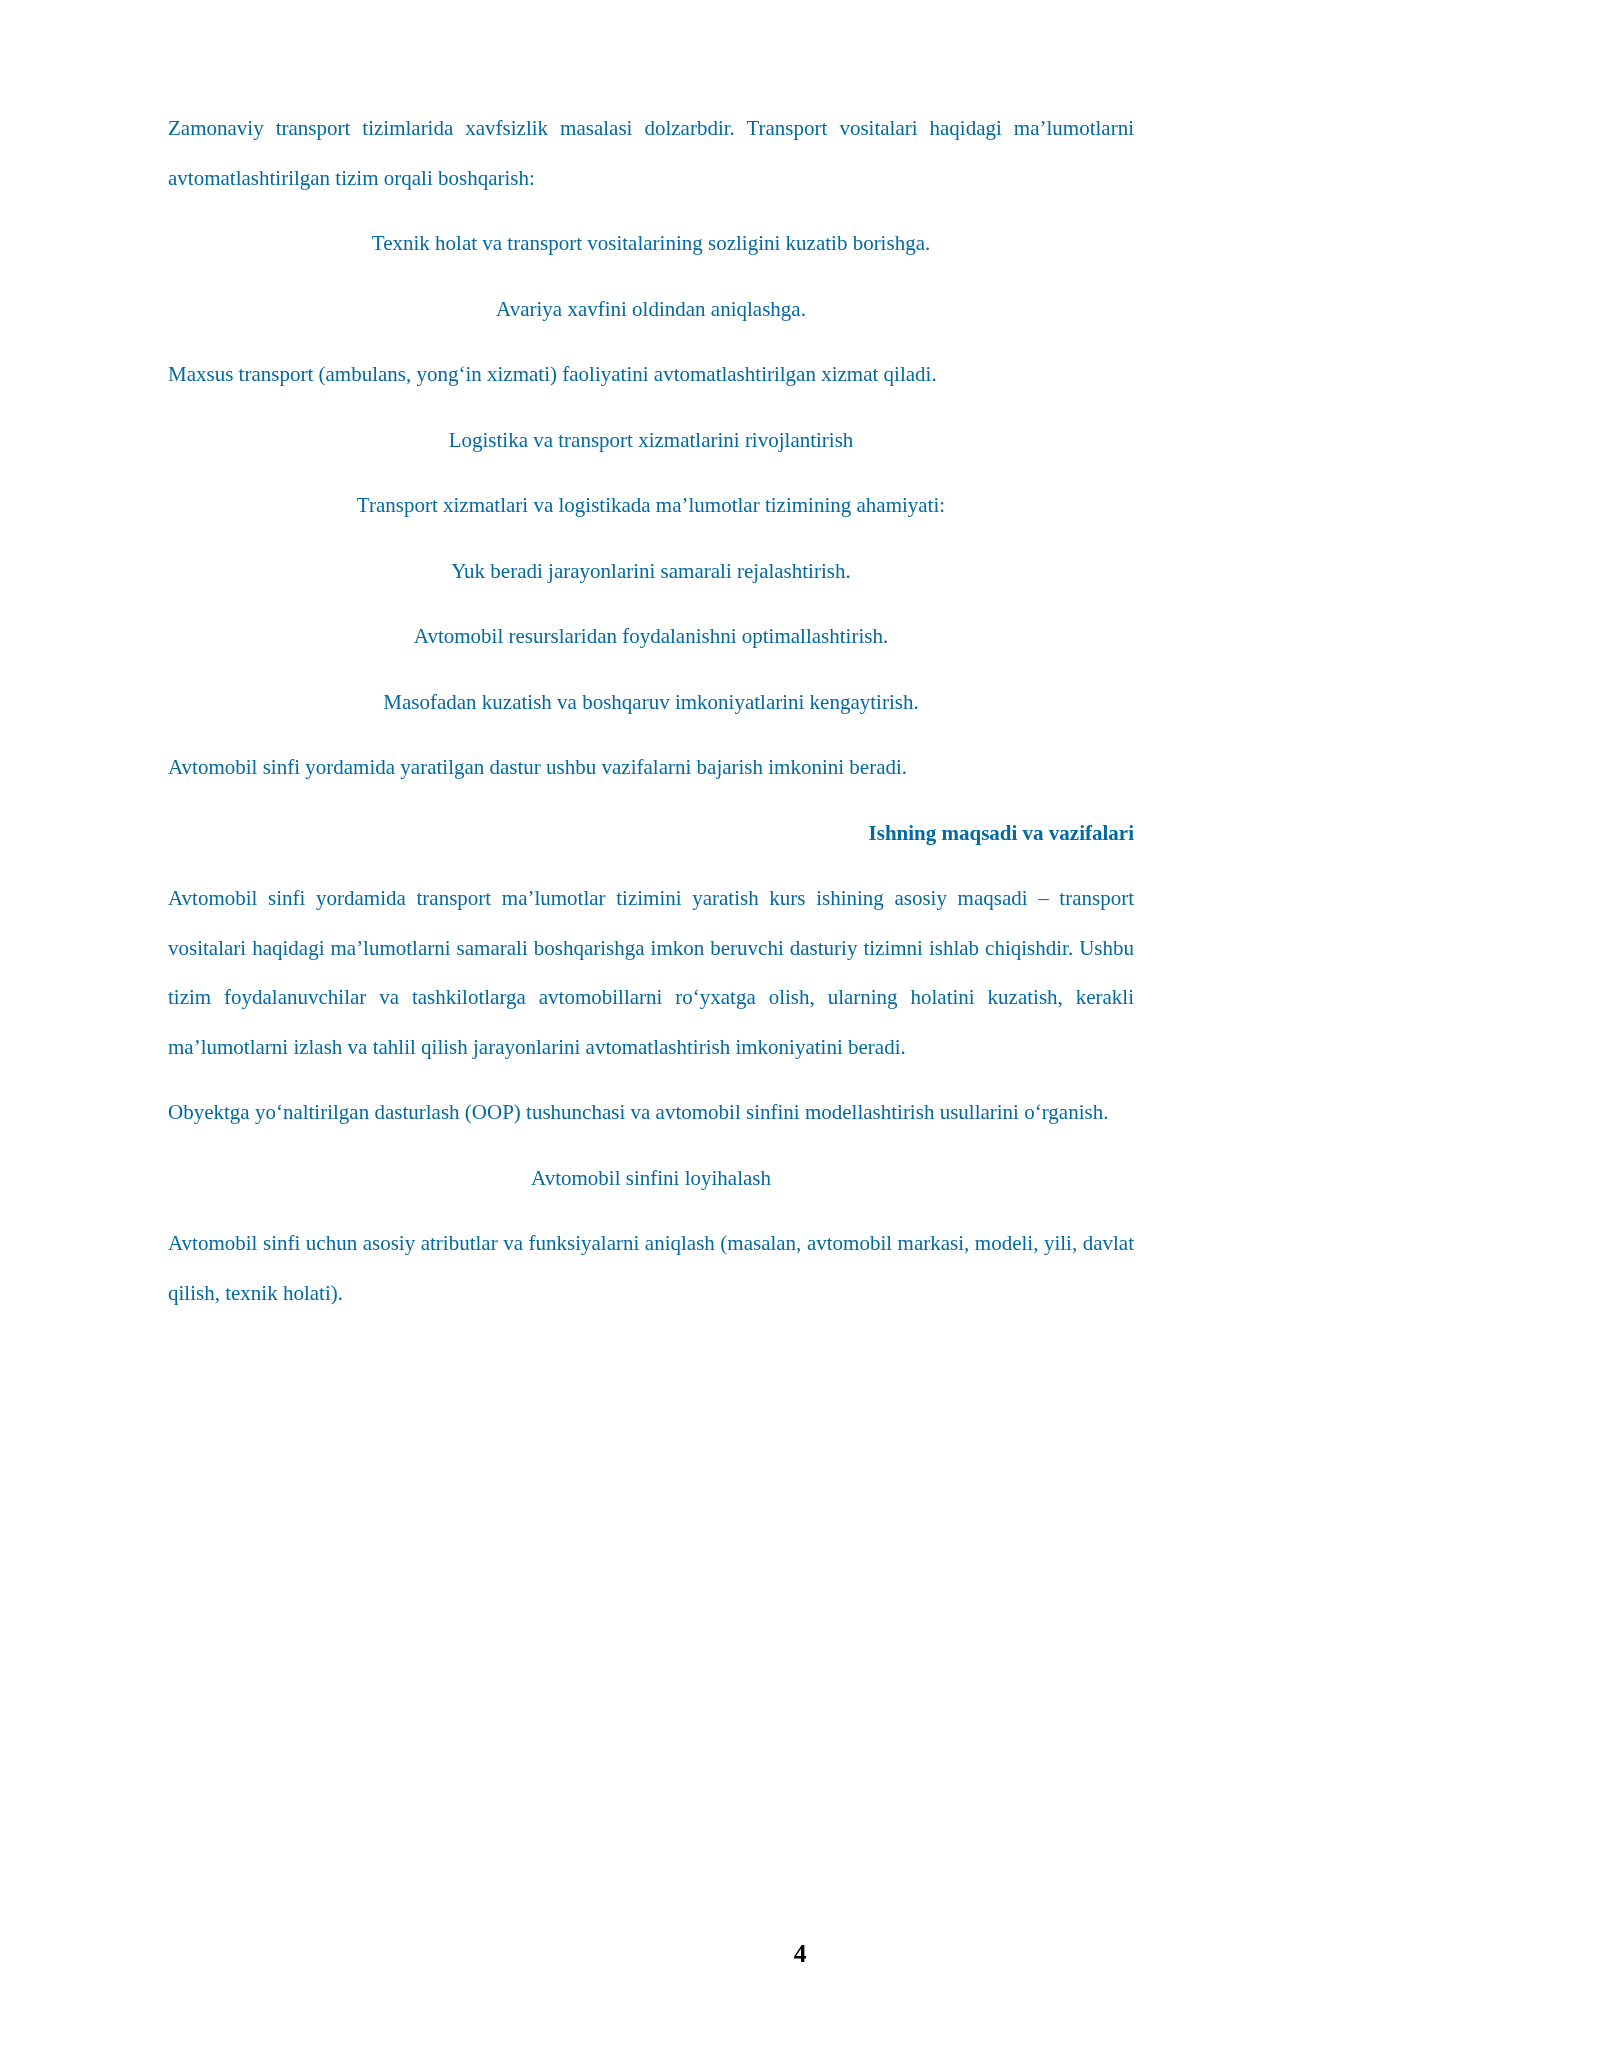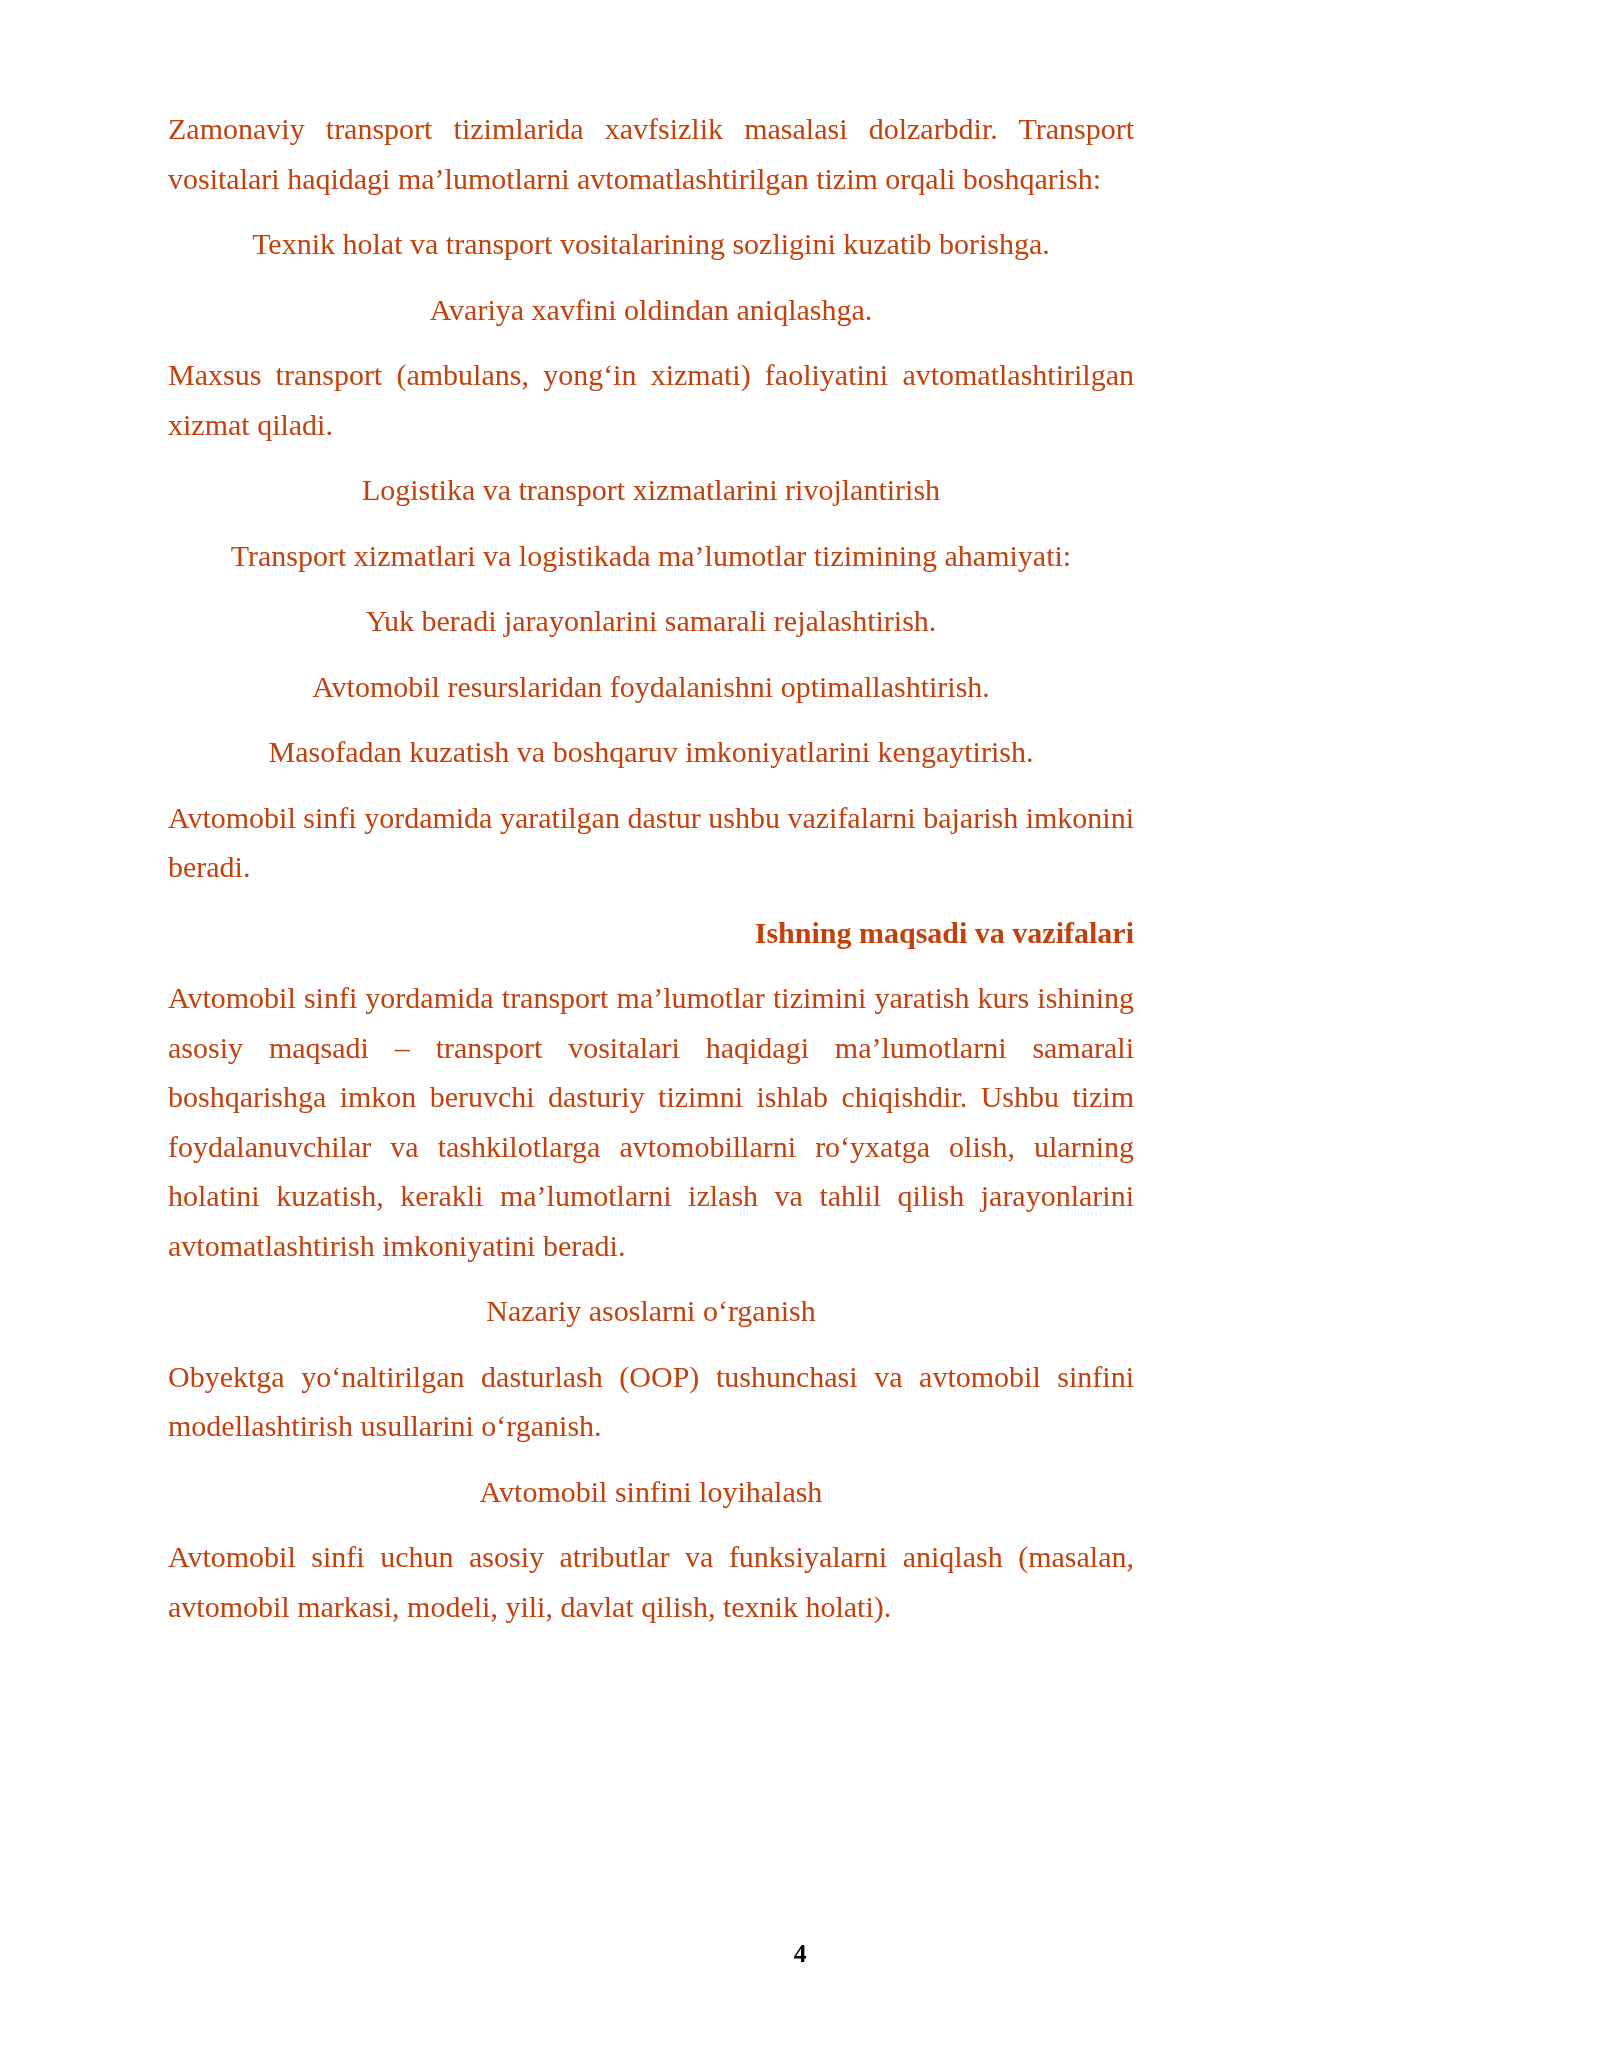--- a/index.html
+++ b/index.html
@@ -22,25 +22,25 @@
   }
   .content {
     position: absolute;
     left: 168px;
     top: 104px;
     width: 966px;
   }
   .para {
     margin: 0 0 0 0;
     padding: 0;
-    font-size: 30px;
+    font-size: 21px;
     line-height: 49.5px;
     text-align: justify;
     text-justify: inter-word;
-    color: #c2410c;
+    color: #0369a1;
     -webkit-font-smoothing: antialiased;
   }
   
   .para + .para { margin-top: 16px; }
 
   .para.heading {
     font-weight: bold;
     text-align: right;
   }
   .para.flush {
@@ -83,21 +83,20 @@
 
     <p class="para flush">Masofadan kuzatish va boshqaruv imkoniyatlarini kengaytirish.</p>
 
     <p class="para">Avtomobil sinfi yordamida yaratilgan dastur ushbu vazifalarni bajarish imkonini beradi.</p>
 
     <p class="para heading">Ishning maqsadi va vazifalari</p>
 
     <p class="para">Avtomobil sinfi yordamida transport ma’lumotlar tizimini yaratish kurs ishining asosiy maqsadi – transport vositalari haqidagi ma’lumotlarni samarali boshqarishga imkon beruvchi dasturiy tizimni ishlab chiqishdir. Ushbu tizim foydalanuvchilar va tashkilotlarga avtomobillarni ro‘yxatga olish, ularning holatini kuzatish, kerakli ma’lumotlarni izlash va tahlil qilish jarayonlarini avtomatlashtirish imkoniyatini beradi.</p>
 
 
-    <p class="para flush">Nazariy asoslarni o‘rganish</p>
 
 
     <p class="para">Obyektga yo‘naltirilgan dasturlash (OOP) tushunchasi va avtomobil sinfini modellashtirish usullarini o‘rganish.</p>
 
 
     <p class="para flush">Avtomobil sinfini loyihalash</p>
 
     <p class="para">Avtomobil sinfi uchun asosiy atributlar va funksiyalarni aniqlash (masalan, avtomobil markasi, modeli, yili, davlat qilish, texnik holati).</p>
 
   </div>

